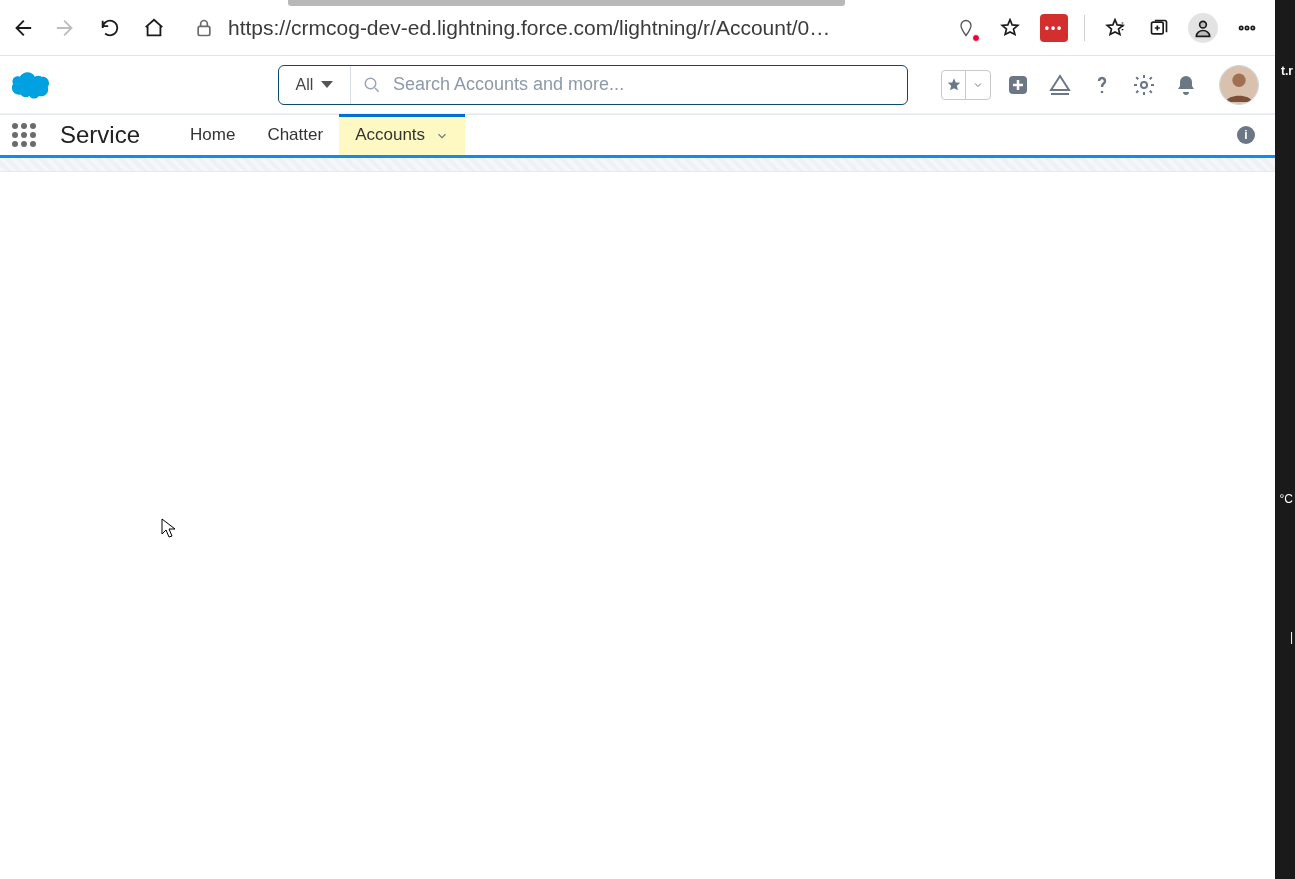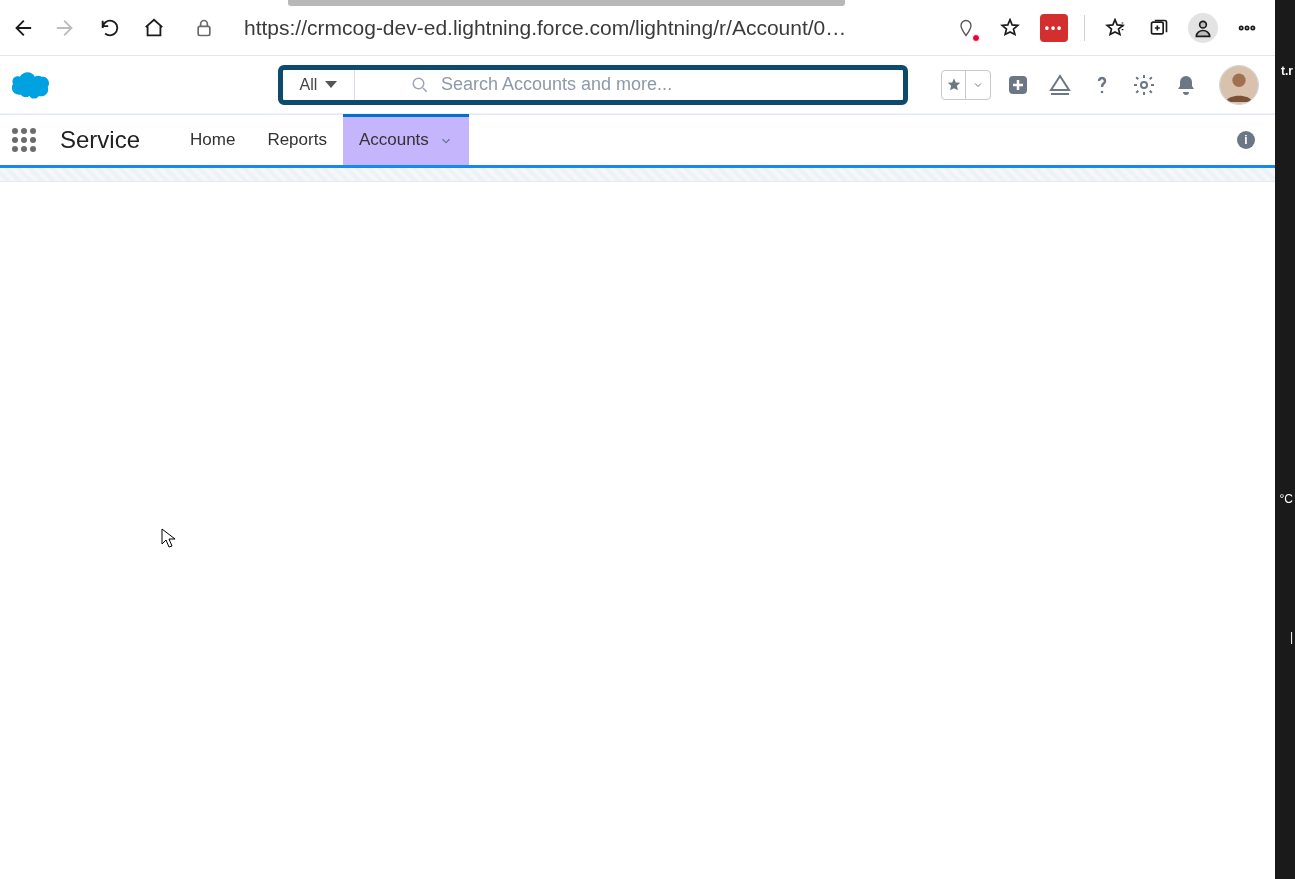--- a/index.html
+++ b/index.html
@@ -32,21 +32,21 @@
     align-items:center;
     height:36px;
     padding:0 6px 0 12px;
     margin: 0 4px;
     font-size: 21px;
     color:#3b3b3b;
     overflow:hidden;
     white-space:nowrap;
   }
   .url-lock { width:20px; height:20px; margin-right:14px; color:#6b6b6b; flex:none;}
-  .url-text { overflow:hidden; text-overflow:ellipsis;margin-left:16px; }
+  .url-text { overflow:hidden; text-overflow:ellipsis; }
 
   .ext-red {
     width:28px; height:28px; border-radius:4px;
     background:#d32f2f; color:#fff; font-weight:800; letter-spacing:2px;
     display:flex; align-items:center; justify-content:center; font-size:12px;
   }
   .right-divider { width:1px; height:26px; background:#d0d0d0; margin:0 6px; }
 
   .profile-gray {
     width:30px; height:30px; border-radius:50%;
@@ -70,26 +70,25 @@
     gap:10px;
     position:relative;
     border-bottom:1px solid #eef1f6;
   }
   .cloud-logo { width:44px; height:30px; }
 
   .search-wrap {
     display:flex; align-items:center;
     margin-left: 218px;
     height:40px;
-    border:5px solid #0c4a6e;
+    border:1px solid #0c4a6e;
     border-radius:6px;
     overflow:hidden;
     width:630px;
     background:#fff;
-    gap:44px;
   }
   .search-scope {
     width:72px;
     display:flex; align-items:center; justify-content:center;
     gap:8px;
     border-right:1px solid #d8dde6;
     height:100%;
     color:#444; font-size:16px;
   }
   .search-scope .caret { width:0; height:0; border-left:6px solid transparent; border-right:6px solid transparent; border-top:7px solid #555;}
@@ -113,21 +112,21 @@
   .avatar {
     width:40px; height:40px; border-radius:50%; overflow:hidden;
     border:1px solid #d0d5dd; background:#e8d4c2;
     display:flex; align-items:center; justify-content:center;
     margin-left:6px;
   }
   .avatar svg { width:40px; height:40px; }
 
   
   .nav-bar {
-    height:54px;
+    height:44px;
     display:flex; align-items:center;
     padding:0 16px 0 10px;
     border-top:1px solid #e5e9f0;
     border-bottom:3px solid #1589ee;
     position:relative;
     background:#fff;
   }
   .app-launcher {
     width:28px; height:28px; display:grid; grid-template-columns:repeat(3,6px); grid-template-rows:repeat(3,6px);
     gap:3px; place-content:center;
@@ -138,21 +137,21 @@
   .tabs { display:flex; align-items:stretch; height:100%; }
   .tab {
     display:flex; align-items:center; gap:10px;
     padding:8px 16px;
     font-size:17px; color:#333;
     height:100%;
     position:relative;
     cursor:pointer;
   }
   .tab.active {
-    background:#c4b5fd;
+    background:#fef9c3;
   }
   .tab.active::before {
     content:""; position:absolute; top:-1px; left:0; right:0; height:3px; background:#0070d2;
   }
   .tab .chev { width:14px; height:14px; color:#6b7785; }
   .tab .chev svg { width:14px; height:14px; stroke:currentColor; fill:none; stroke-width:2;}
 
   .info-dot {
     position:absolute; right:20px; top:50%; transform:translateY(-50%);
     width:18px; height:18px; border-radius:50%; background:#6b7785; color:#fff;
@@ -347,21 +346,21 @@
         <span></span>
         <span></span>
         <span></span>
     </div>
     <div class="app-name">Service</div>
     <div class="tabs" id="tabs-container">
         <div class="tab">
           <span>Home</span>
         </div>
         <div class="tab">
-          <span>Reports</span>
+          <span>Chatter</span>
         </div>
         <div class="tab active">
           <span>Accounts</span>
           <span class="chev"><svg viewBox="0 0 24 24">
               <path d="M6 9l6 6 6-6"></path>
             </svg></span>
         </div>
       </div>
     <div class="info-dot">i</div>
   </div>

